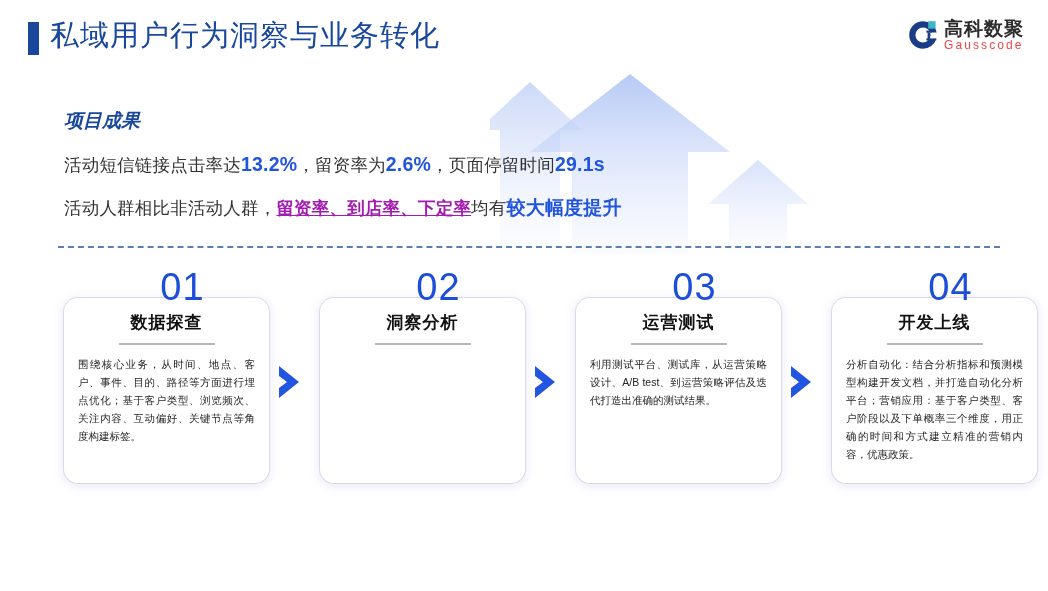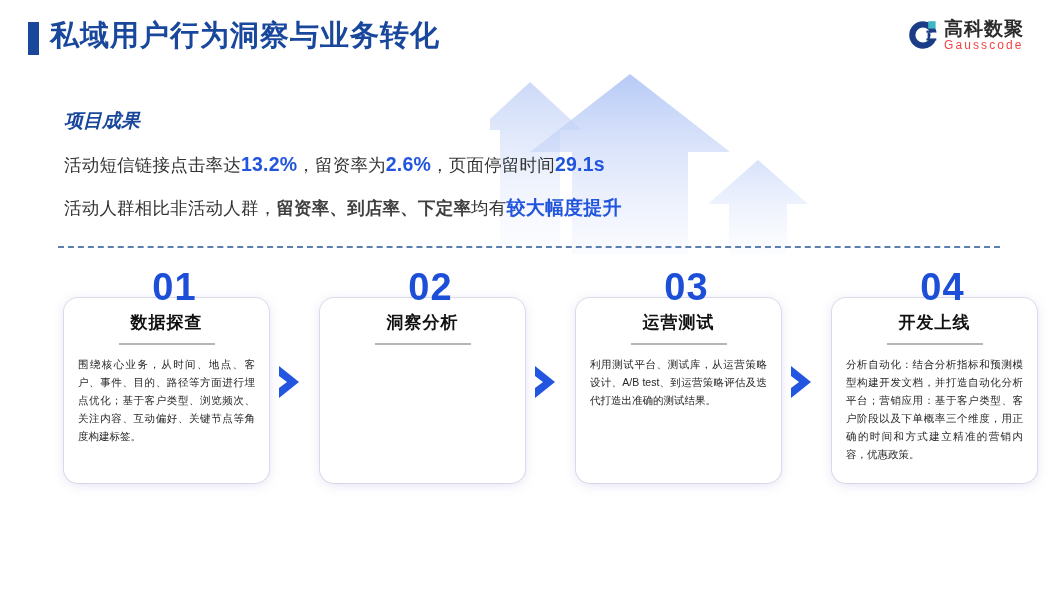--- a/index.html
+++ b/index.html
@@ -29,21 +29,21 @@
     position: absolute;
     left: 28px; top: 22px;
     width: 11px;
     height: 33px;
     background: #18479c;
   }
   .slide-title {
     position: absolute;
     left: 50px; top: 16px;
     font-size: 29px;
-    font-weight: bold;
+    font-weight: normal;
     color: #18479c;
     letter-spacing: 1px;
     white-space: nowrap;
   }
 
   
   .logo {
     position: absolute;
     right: 24px; top: 18px;
     display: flex;
@@ -102,21 +102,22 @@
     white-space: nowrap;
     letter-spacing: 0.2px;
   }
   .hl {
     color: #2255dd;
     font-weight: bold;
     font-size: 19.5px;
   }
   .bold-dark {
     font-weight: bold;
-    color: #404040;
+    color: #a21caf;
+    text-decoration: underline;
   }
   .hl2 {
     color: #2255dd;
     font-weight: bold;
     font-size: 19px;
   }
 
   
   .divider {
     position: absolute;
@@ -138,25 +139,25 @@
     top: 30px;
     width: 205px;
     height: 185px;
     background: #ffffff;
     border-radius: 14px;
     box-shadow: 0 2px 12px rgba(120,110,200,0.20), 0 0 0 1px rgba(225,225,235,0.9);
   }
   .step-num {
     position: absolute;
     top: -32px;
-    left: 8px;
+    left: 16px;
     width: 205px;
     text-align: center;
     font-size: 38px;
-    font-weight: bold;
+    font-weight: normal;
     color: #1d4ed8;
     letter-spacing: 1px;
   }
   .step-title {
     margin: 13px 0 0 0;
     text-align: center;
     font-size: 17px;
     font-weight: bold;
     color: #111111;
     letter-spacing: 1px;

